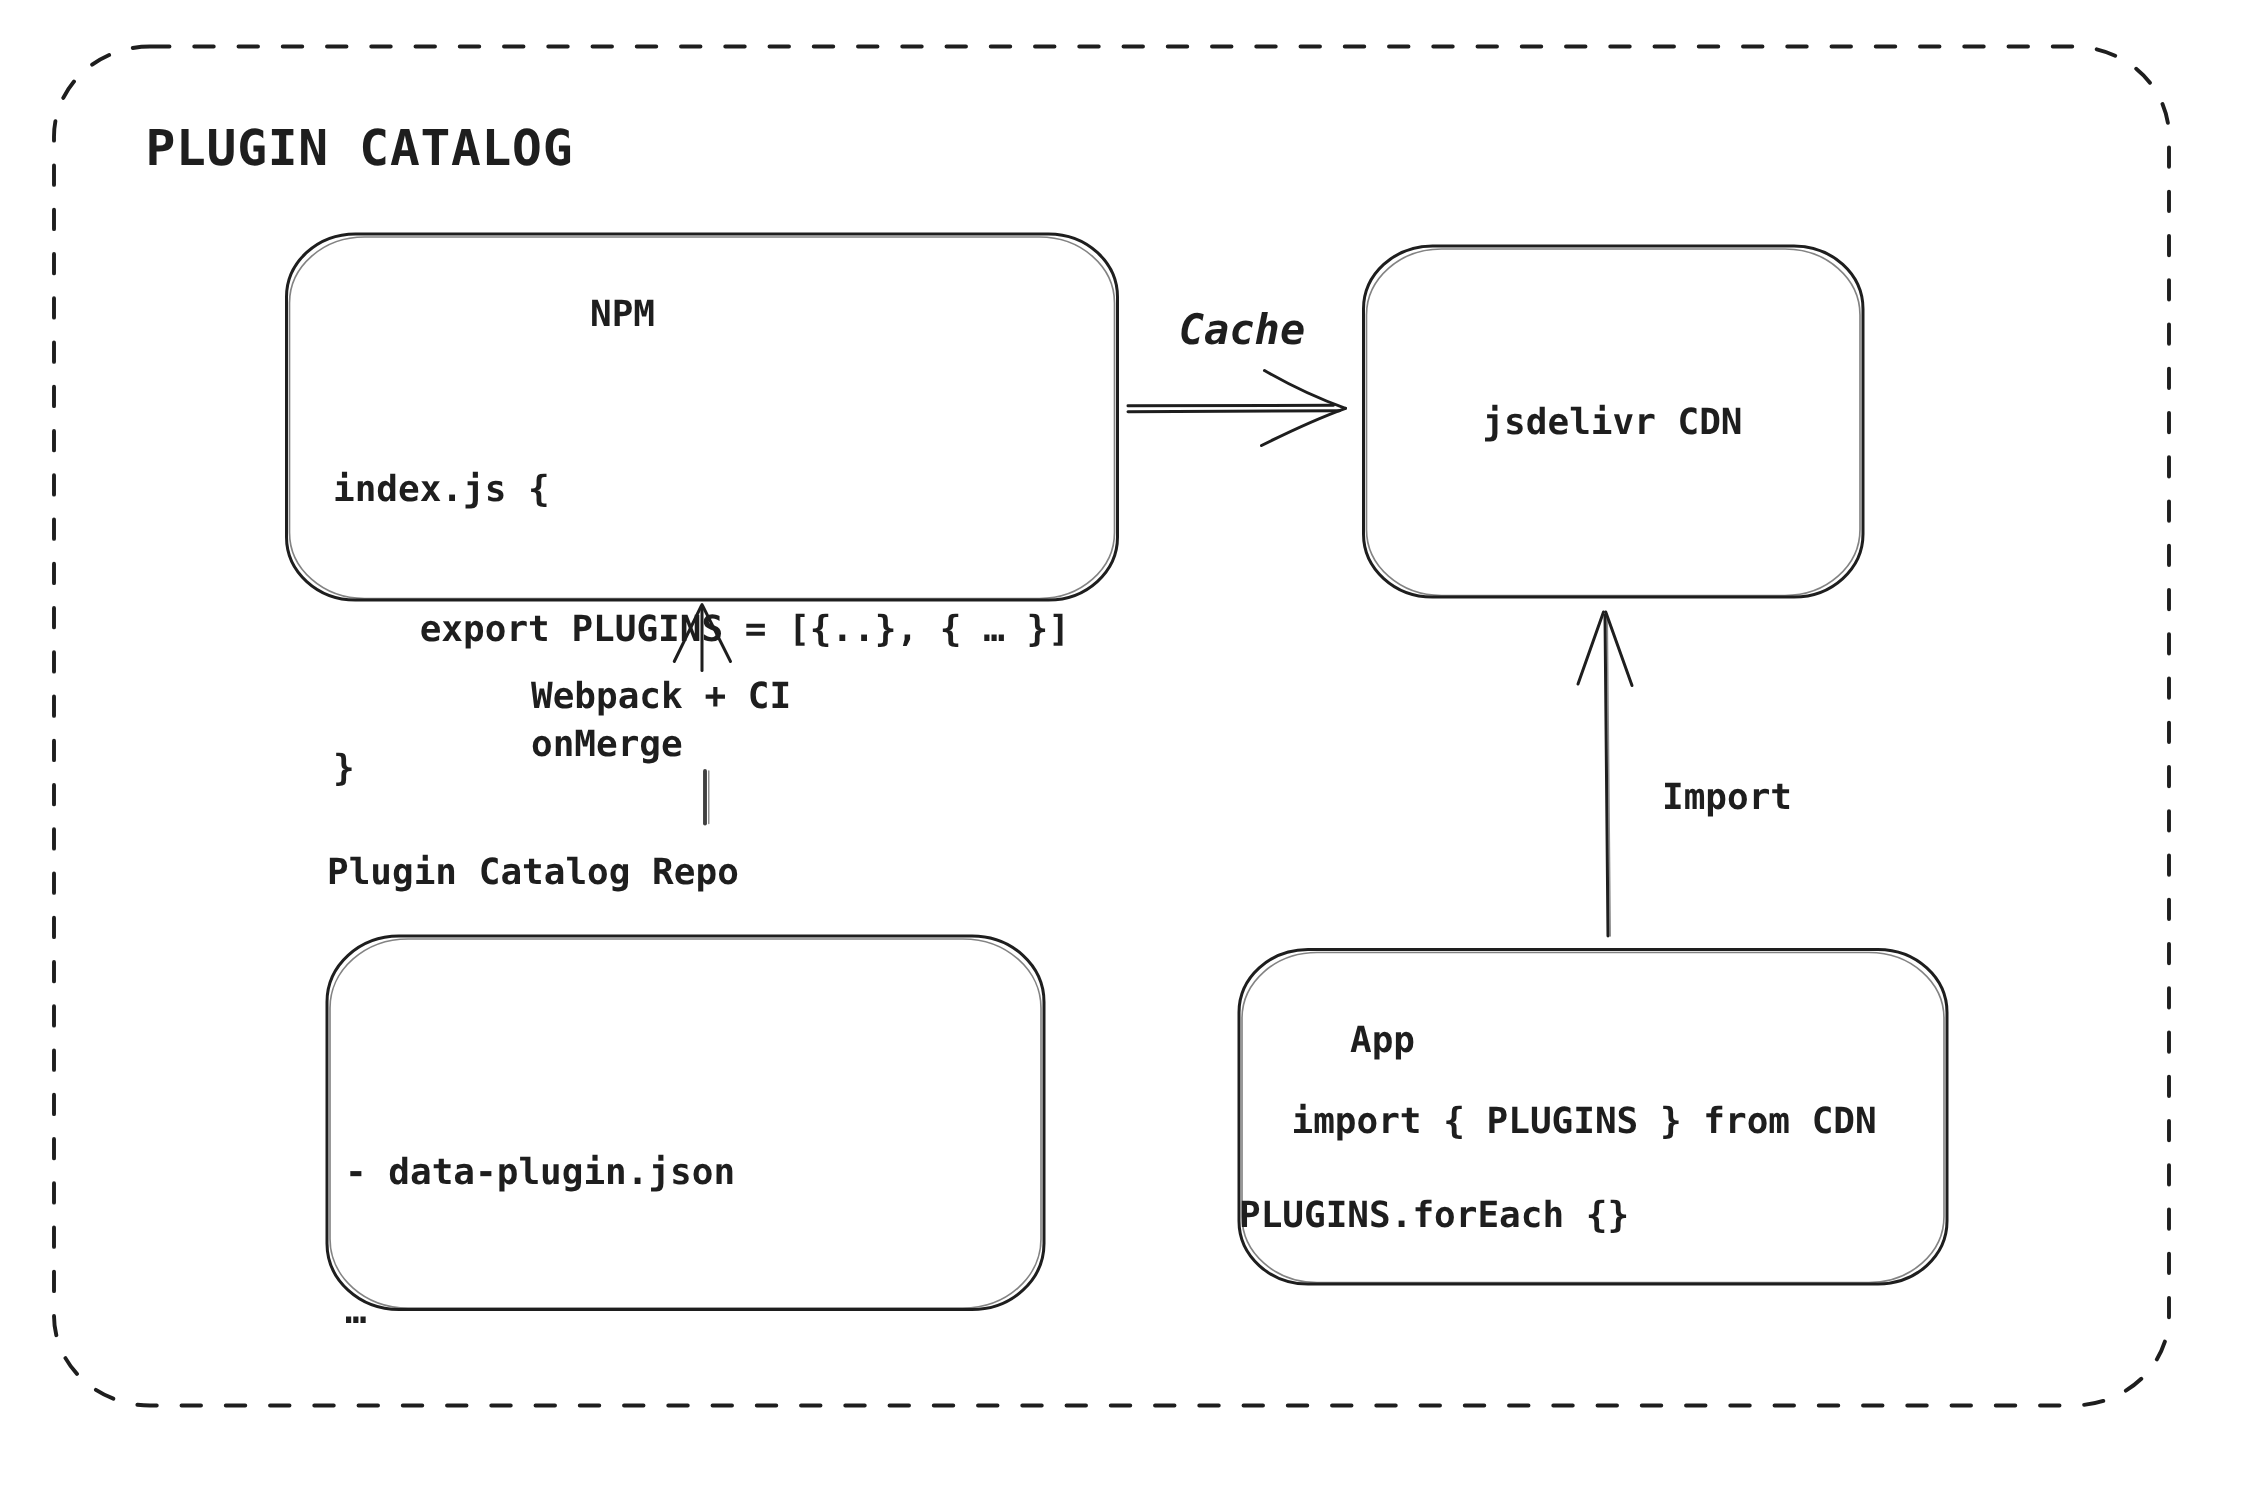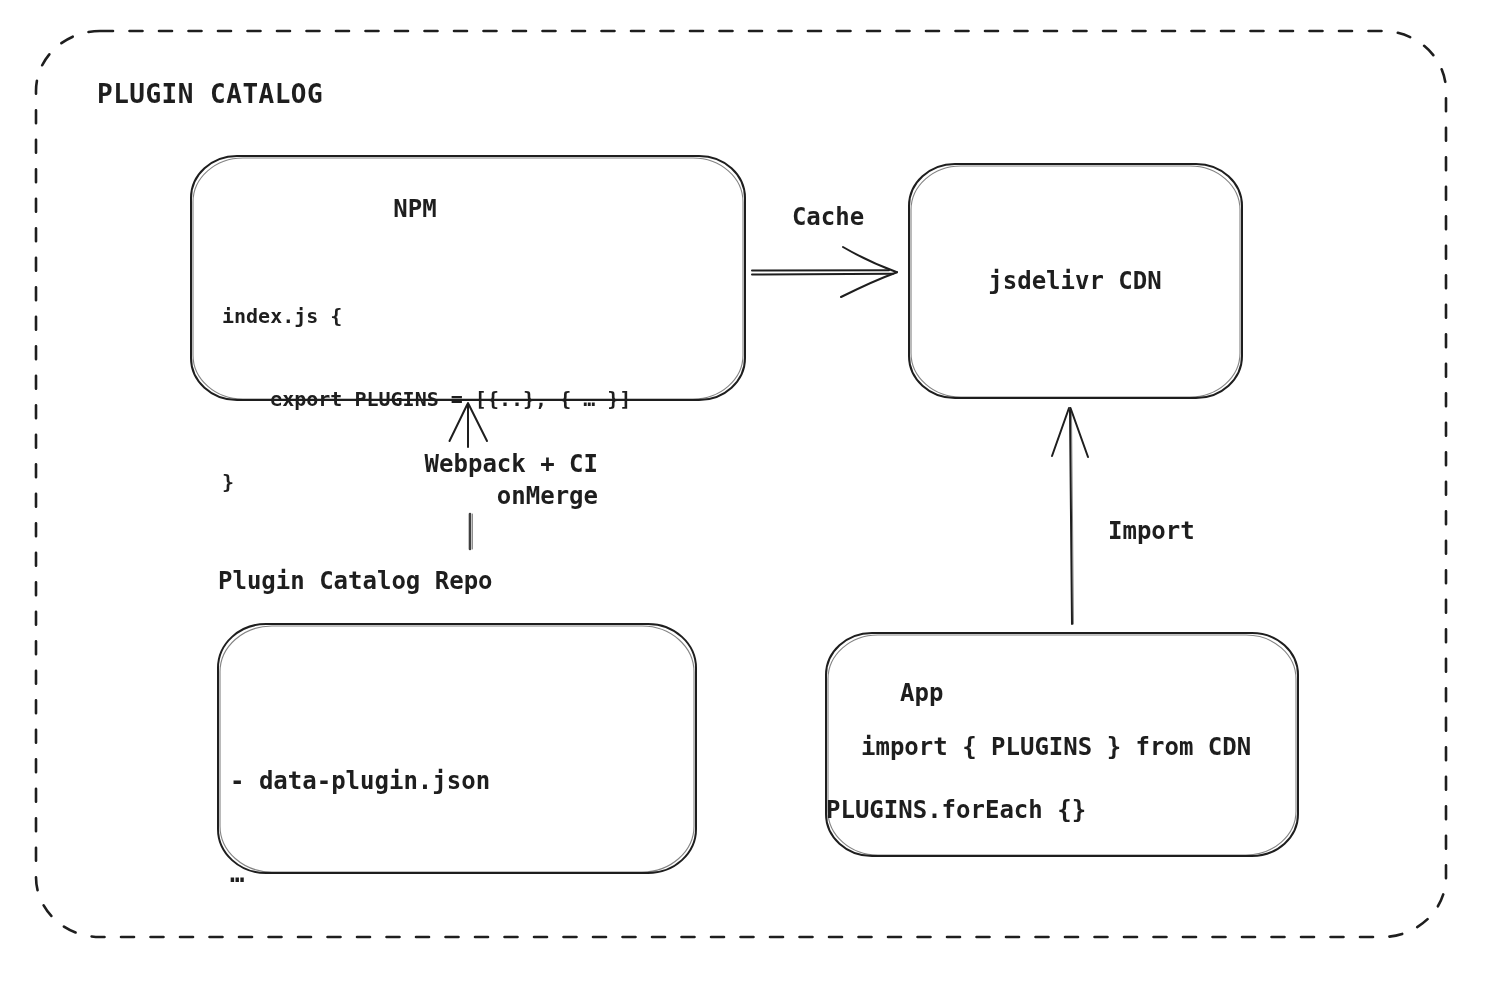--- a/index.html
+++ b/index.html
@@ -8,30 +8,30 @@
     width: 1506px; height: 1002px;
     background: #ffffff;
     font-family: "DejaVu Sans Mono", "Liberation Mono", monospace;
     color: #1e1e1e;
     -webkit-font-smoothing: antialiased;
   }
   #canvas { position: relative; width: 1506px; height: 1002px; overflow: hidden; }
   svg.strokes { position: absolute; left: 0; top: 0; width: 1506px; height: 1002px; }
 
   .t { position: absolute; font-weight: 600; line-height: 1.25; white-space: pre; }
-  .frame-title { left: 97px; top: 78px; font-size: 26px; letter-spacing: .5px; }
+  .frame-title { left: 97px; top: 78px; font-size: 33px; letter-spacing: .5px; }
 
   .npm-title  { left: 190px; top: 194px; width: 450px; text-align: center; font-size: 24px; }
-  .npm-code   { left: 222px; top: 250px; font-size: 20px; }
+  .npm-code   { left: 222px; top: 250px; font-size: 24px; }
   .code-line  { height: 33px; line-height: 33px; white-space: pre; }
 
   .cdn-label  { left: 908px; top: 266px; width: 334px; text-align: center; font-size: 24px; }
 
-  .cache-label  { left: 752px; top: 202px; width: 152px; text-align: center; font-size: 24px; }
-  .build-label  { left: 338px; top: 448px; width: 260px; text-align: right; font-size: 24px;
+  .cache-label  { left: 752px; top: 202px; width: 152px; text-align: center; font-size: 28px; font-style: italic; }
+  .build-label  { left: 354px; top: 448px; width: 260px; text-align: left; font-size: 24px;
                   line-height: 32px; white-space: pre-line; }
   .import-label { left: 1108px; top: 516px; font-size: 24px; }
 
   .repo-title { left: 218px; top: 566px; width: 440px; font-size: 24px; }
   .repo-files { left: 230px; top: 705px; font-size: 24px; }
 
   .app-title  { left: 900px; top: 678px; font-size: 24px; }
   .app-code-1 { left: 861px; top: 732px; font-size: 24px; }
   .app-code-2 { left: 826px; top: 795px; font-size: 24px; }
 </style>

